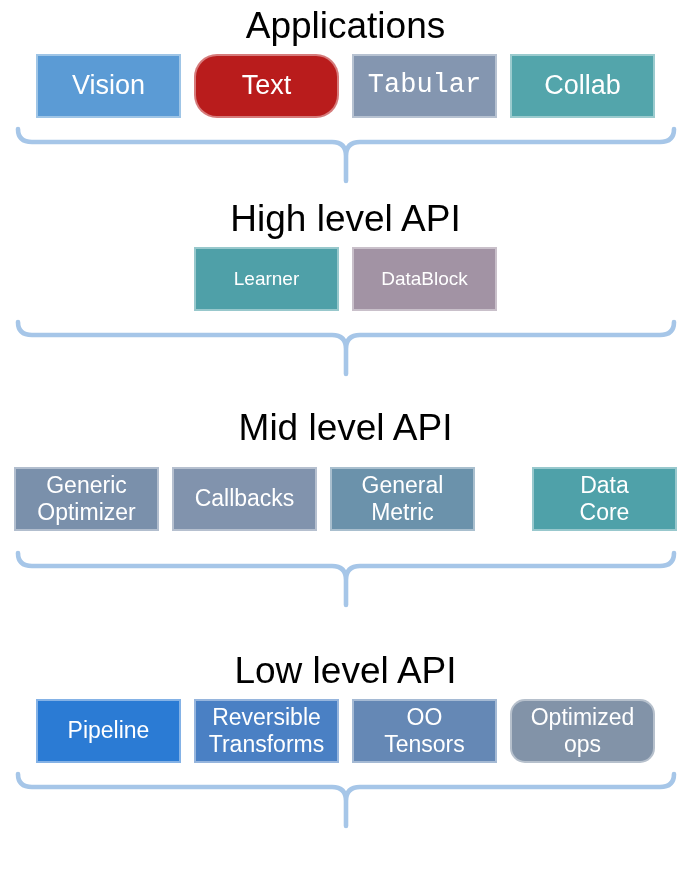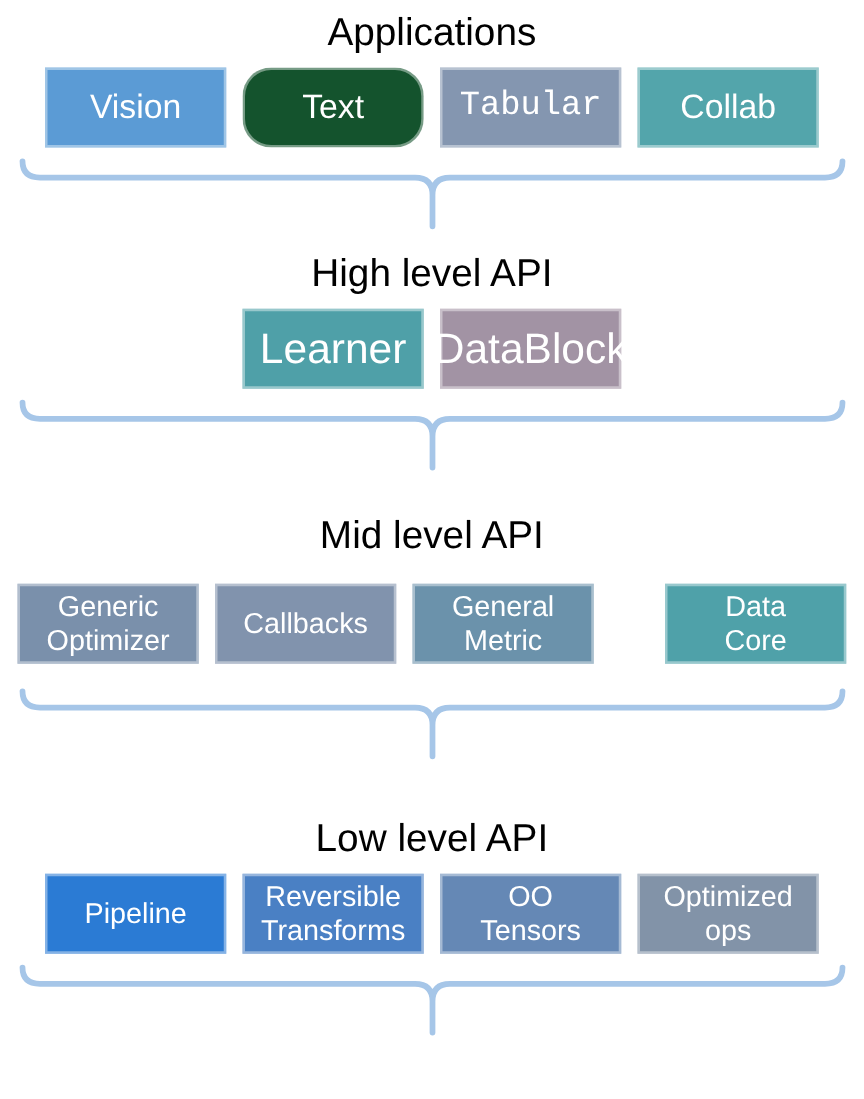--- a/index.html
+++ b/index.html
@@ -22,21 +22,21 @@
     flex-direction: column;
     align-items: center;
     padding-top: 5px;
   }
   .section {
     display: flex;
     flex-direction: column;
     align-items: center;
   }
   .section-title {
-    font-size: 31px;
+    font-size: 37px;
     line-height: 42px;
     color: var(--title-color);
     text-align: right;
     white-space: nowrap;
   }
   .box-row {
     display: flex;
     gap: 13px;
     margin-top: 7px;
   }
@@ -46,21 +46,21 @@
     display: flex;
     align-items: center;
     justify-content: center;
     text-align: center;
     color: var(--box-text-color);
     border: 2px solid rgba(255,255,255,0.42);
     white-space: pre-line;
     line-height: 1.18;
   }
   .row-apps .box   { font-size: 27px; }
-  .row-high .box   { font-size: 34px; }
+  .row-high .box   { font-size: 19px; }
   .row-mid .box,
   .row-low .box    { font-size: 23px; }
   .brace {
     margin-top: 8px;
     display: block;
   }
   .brace path {
     fill: none;
     stroke: var(--brace-color);
     stroke-width: 4.6;
@@ -73,21 +73,21 @@
 </style>
 </head>
 <body>
 
 <div class="diagram">
 
   <div class="section sec-1">
     <div class="section-title">Applications</div>
     <div class="box-row row-apps">
       <div class="box" style="background-color: rgb(91, 155, 213);">Vision</div>
-      <div class="box" style="background-color: #14532d; border-radius: 23px;">Text</div>
+      <div class="box" style="background-color: #b91c1c; border-radius: 23px;">Text</div>
       <div class="box" style="background-color: rgb(132, 150, 176); font-family: Liberation Mono, monospace;">Tabular</div>
       <div class="box" style="background-color: rgb(83, 165, 171);">Collab</div>
     </div>
     <svg class="brace" width="662" height="58" viewBox="0 0 662 58">
       <path d="M 3,3 Q 3,16 17,16 L 317,16 Q 331,16 331,30 Q 331,16 345,16 L 645,16 Q 659,16 659,3 M 331,30 L 331,55"></path>
     </svg>
   </div>
 
   <div class="section sec-2">
     <div class="section-title">High level API</div>
@@ -117,21 +117,21 @@
   </div>
 
   <div class="section sec-4">
     <div class="section-title">Low level API</div>
     <div class="box-row row-low">
       <div class="box" style="background-color: rgb(43, 123, 212);">Pipeline</div>
       <div class="box" style="background-color: rgb(74, 128, 196);">Reversible
 Transforms</div>
       <div class="box" style="background-color: rgb(101, 136, 181);">OO
 Tensors</div>
-      <div class="box" style="background-color: rgb(130, 147, 168);">Optimized
+      <div class="box" style="background-color: rgb(130, 147, 168); border-radius: 15px;">Optimized
 ops</div>
     </div>
     <svg class="brace" width="662" height="58" viewBox="0 0 662 58">
       <path d="M 3,3 Q 3,16 17,16 L 317,16 Q 331,16 331,30 Q 331,16 345,16 L 645,16 Q 659,16 659,3 M 331,30 L 331,55"></path>
     </svg>
   </div>
 
 </div>
 
 </body></html>

